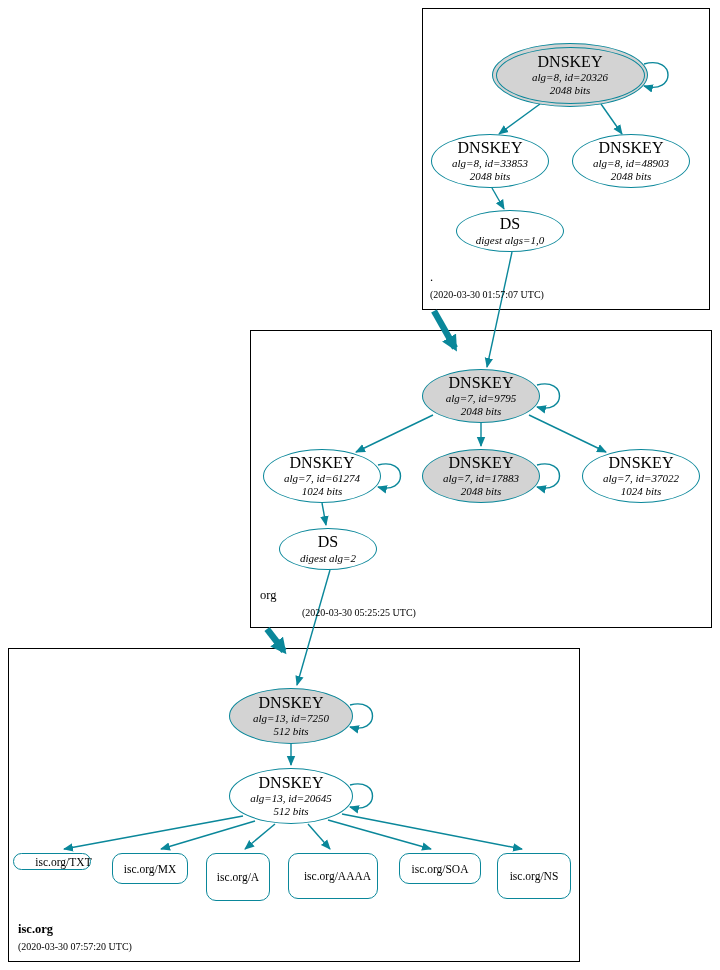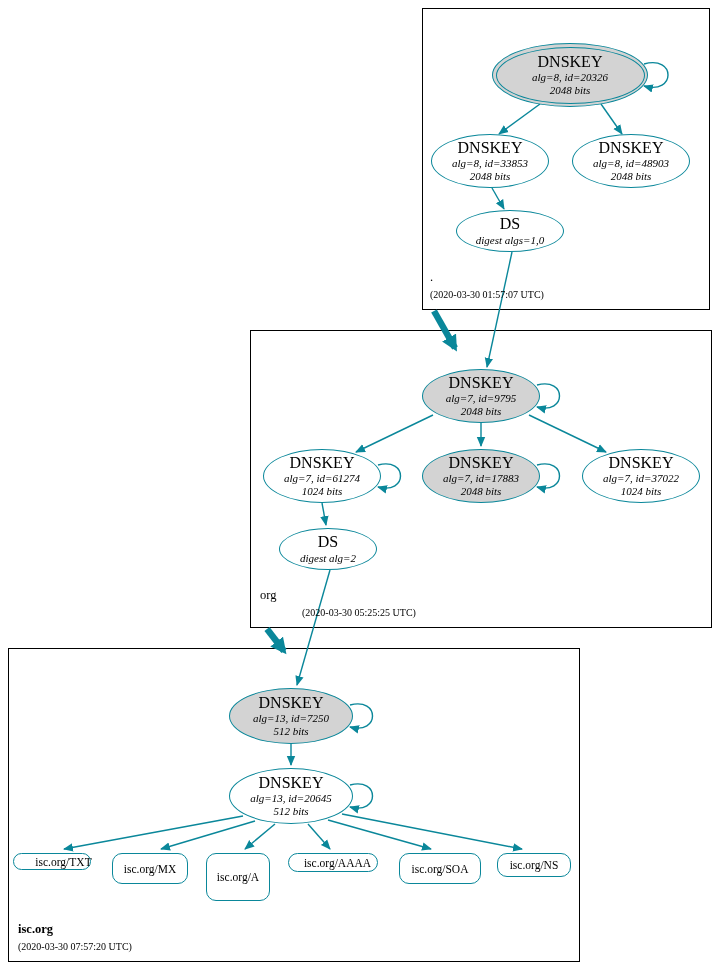--- a/index.html
+++ b/index.html
@@ -137,20 +137,20 @@
   </div>
   <div class="node ellipse" style="left:229px; top:768px; width:124px; height:56px;">
     <span class="t1">DNSKEY</span>
     <span class="t2">alg=13, id=20645</span>
     <span class="t2">512 bits</span>
   </div>
 
   <div class="rrset" style="left:13px;  top:853px; width:78px; height:17px;padding-left:23px;">isc.org/TXT</div>
   <div class="rrset" style="left:112px; top:853px; width:76px; height:31px;">isc.org/MX</div>
   <div class="rrset" style="left:206px; top:853px; width:64px; height:48px;">isc.org/A</div>
-  <div class="rrset" style="left:288px; top:853px; width:90px; height:19px;padding-left:9px;">isc.org/AAAA</div>
+  <div class="rrset" style="left:288px; top:853px; width:90px; height:46px;padding-left:9px;">isc.org/AAAA</div>
   <div class="rrset" style="left:399px; top:853px; width:82px; height:31px;">isc.org/SOA</div>
-  <div class="rrset" style="left:497px; top:853px; width:74px; height:24px;">isc.org/NS</div>
+  <div class="rrset" style="left:497px; top:853px; width:74px; height:46px;">isc.org/NS</div>
 
   <div class="zone-label" style="left:18px; top:922px;font-weight:bold;">isc.org</div>
   <div class="zone-ts" style="left:18px; top:941px;">(2020-03-30 07:57:20 UTC)</div>
 
 </div>
 
 </body></html>

